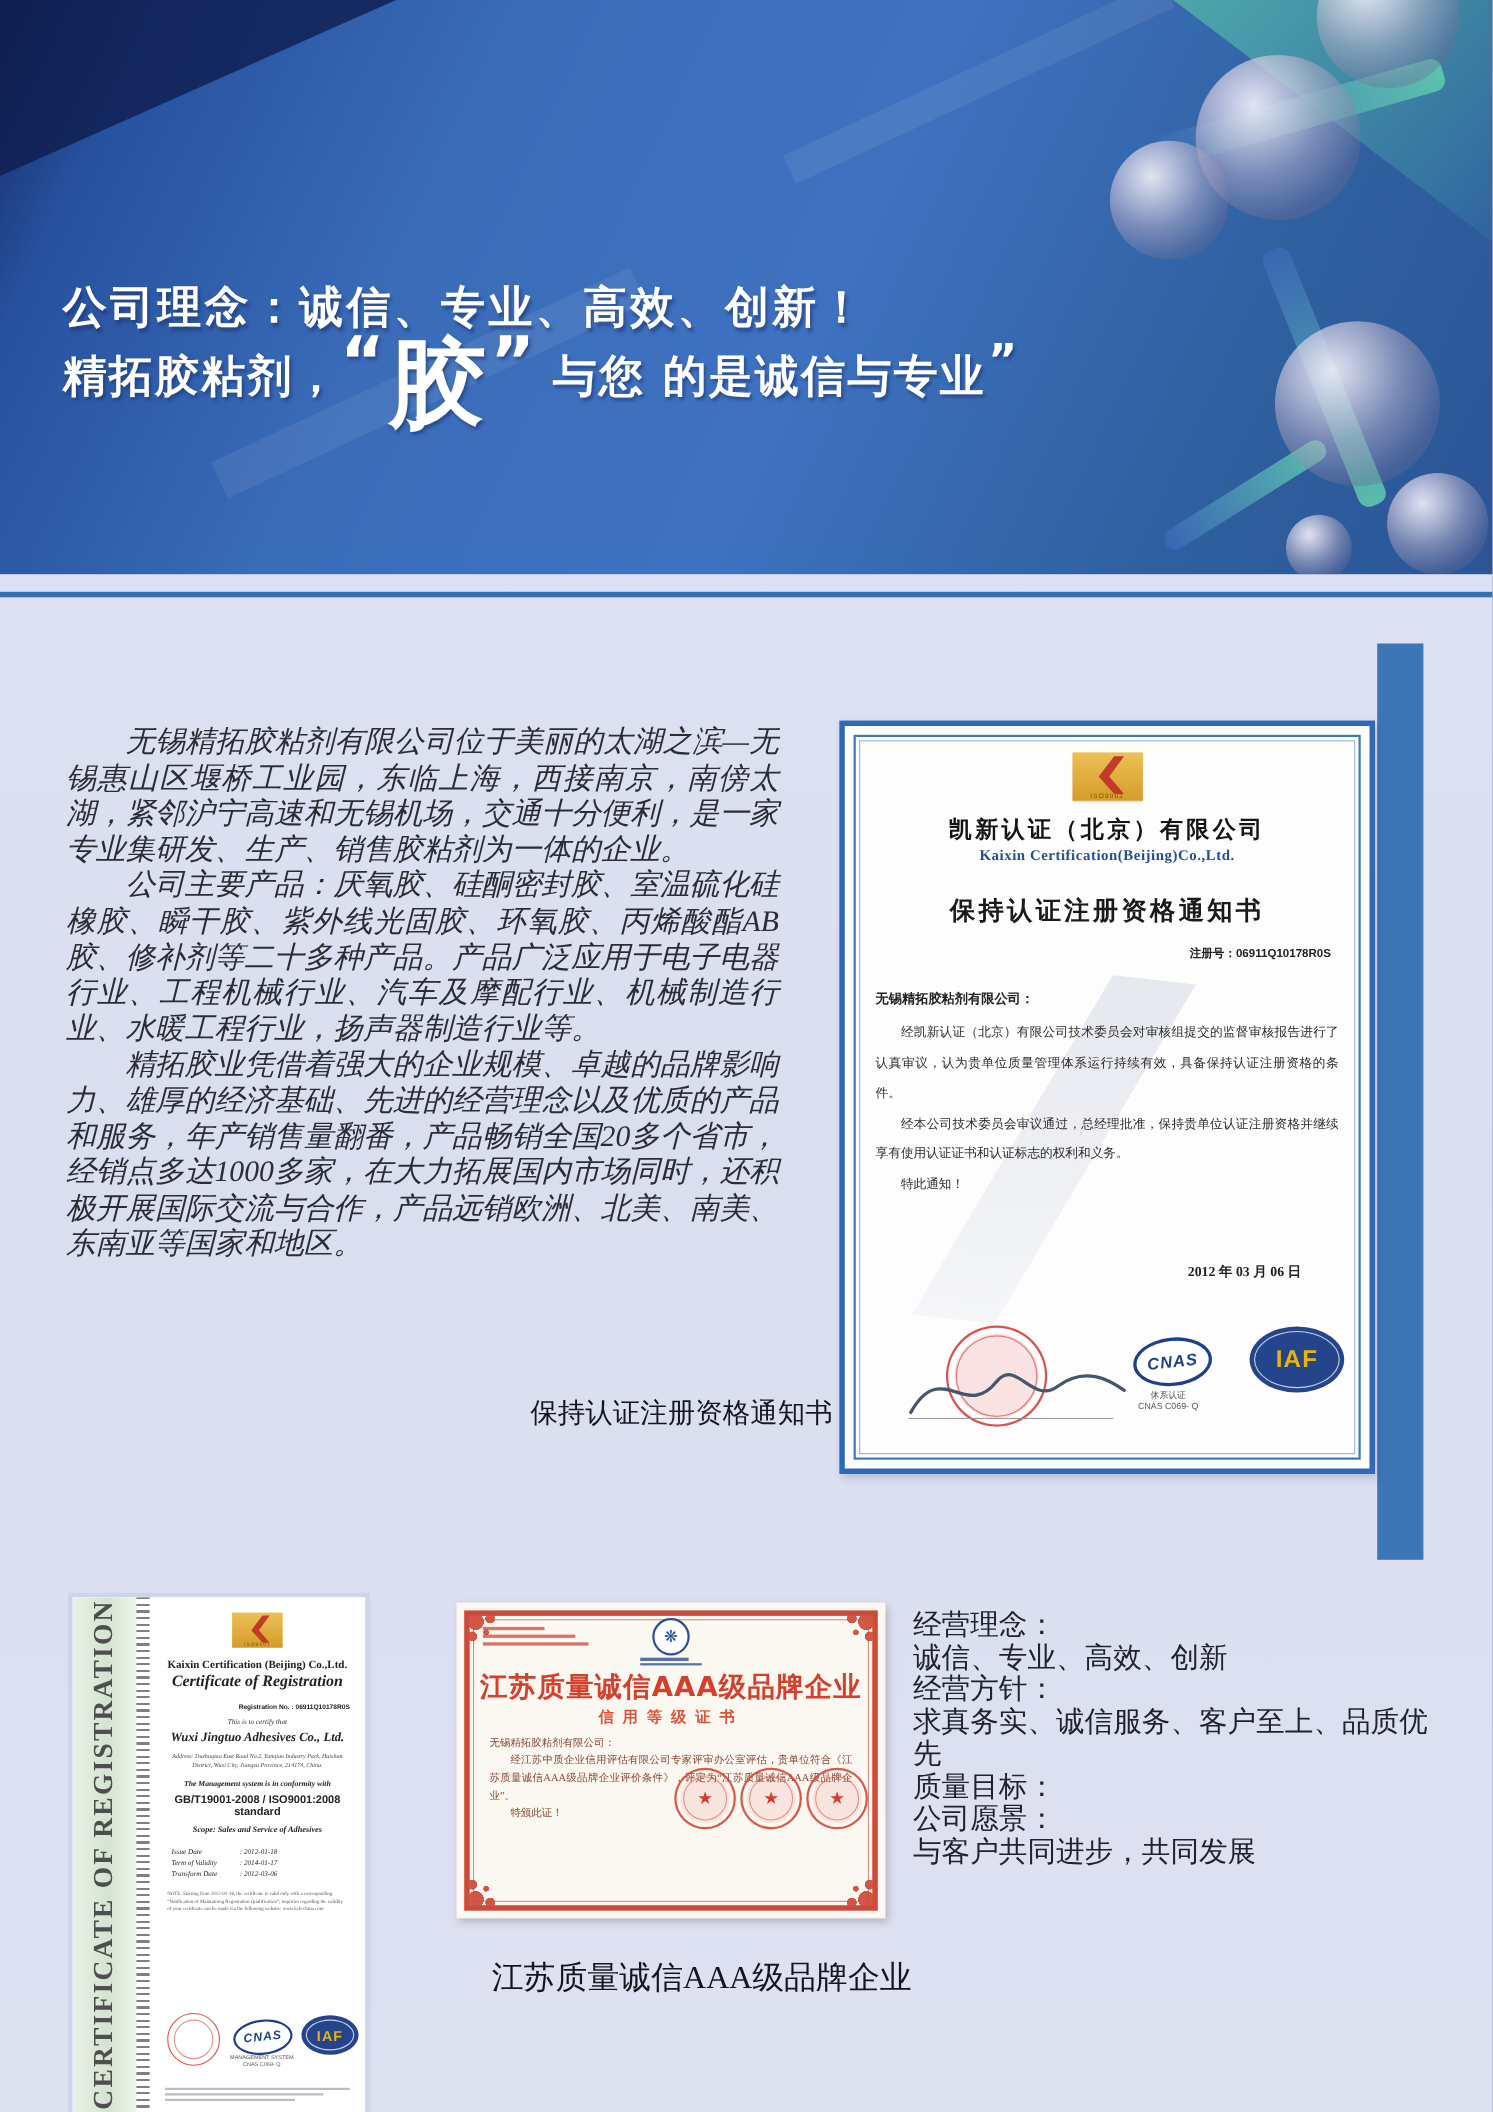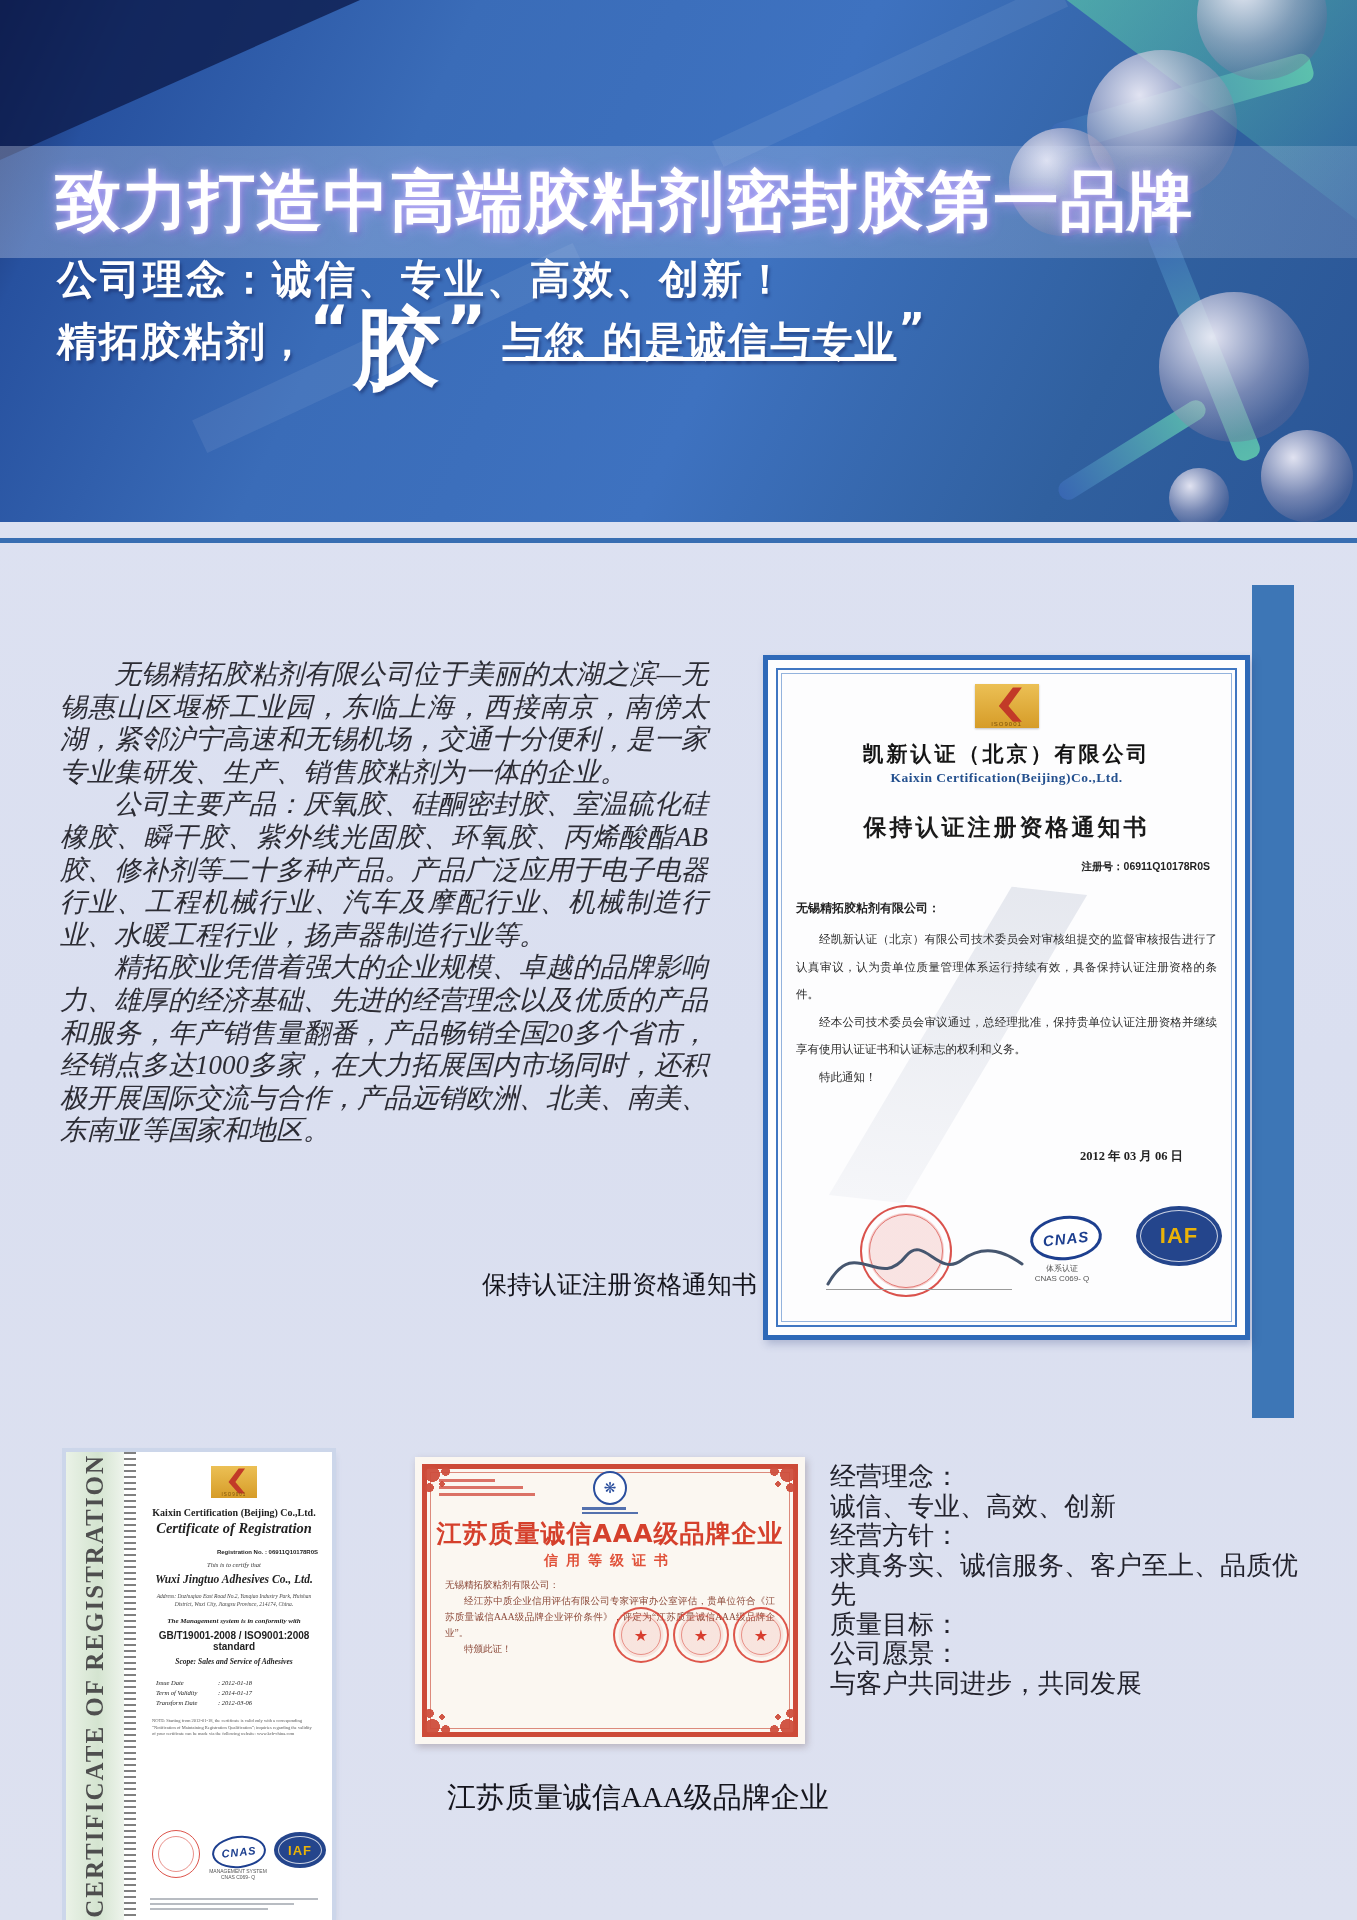--- a/index.html
+++ b/index.html
@@ -25,21 +25,21 @@
               font-family:"DejaVu Sans","Liberation Sans",sans-serif;font-weight:bold;
               font-size:66px;letter-spacing:1px;color:#ffffff;
               text-shadow:0 0 16px rgba(178,160,255,.95),0 0 5px rgba(255,255,255,.65),3px 3px 4px rgba(92,72,182,.5);}
   .slogan1{position:absolute;left:57px;top:252px;font-family:"DejaVu Sans","Liberation Sans",sans-serif;
            font-weight:bold;font-size:40px;letter-spacing:3px;color:#fff;white-space:nowrap;
            text-shadow:2px 3px 3px rgba(25,45,105,.55);}
   .slogan2{position:absolute;left:57px;top:298px;display:flex;align-items:center;
            font-family:"DejaVu Sans","Liberation Sans",sans-serif;font-weight:bold;color:#fff;white-space:nowrap;
            text-shadow:2px 3px 3px rgba(25,45,105,.55);}
   .s2-prefix,.s2-suffix{font-size:40px;letter-spacing:2px;margin-bottom:14px;}
-  .s2-suffix{margin-left:16px;text-decoration:underline;}
+  .s2-suffix{margin-left:16px;}
   .s2-quote{font-size:62px;line-height:1;margin-bottom:38px;}
   .s2-jiao{font-size:88px;line-height:1;margin:0 4px -2px 4px;}
   .s2-endq{font-size:40px;line-height:1;margin:0 0 40px 2px;}
   
   .rule{position:absolute;left:0;top:538px;width:1357px;height:5px;background:#386eb2;}
   .section-bar{position:absolute;background:#3d76b6;border-radius:36px;}
   .bar-intro{left:85px;top:546px;width:1208px;height:70px;}
   .bar-culture{left:46px;top:1346px;width:1248px;height:72px;}
   .vstripe{position:absolute;left:1252px;top:585px;width:42px;height:833px;background:#3d76b6;}
   .section-title{color:#ffffff;font-family:"Liberation Serif",serif;font-size:46px;letter-spacing:9px;}
@@ -179,23 +179,20 @@
     <div class="rod" style="right:40px;top:88px;width:270px;height:30px;transform:rotate(-16deg);"></div>
     <div class="rod" style="right:28px;top:330px;width:250px;height:26px;transform:rotate(68deg);"></div>
     <div class="rod" style="right:140px;top:440px;width:170px;height:20px;transform:rotate(-32deg);"></div>
     <div class="sphere" style="right:30px;top:-50px;width:130px;height:130px;"></div>
     <div class="sphere" style="right:120px;top:50px;width:150px;height:150px;"></div>
     <div class="sphere" style="right:240px;top:128px;width:108px;height:108px;"></div>
     <div class="sphere" style="right:48px;top:292px;width:150px;height:150px;"></div>
     <div class="sphere" style="right:4px;top:430px;width:92px;height:92px;"></div>
     <div class="sphere" style="right:128px;top:468px;width:60px;height:60px;"></div>
 
-    <div class="title-band">
-      <h1 class="main-title">致力打造中高端胶粘剂密封胶第一品牌</h1>
-    </div>
     <div class="slogan1">公司理念：诚信、专业、高效、创新！</div>
     <div class="slogan2">
       <span class="s2-prefix">精拓胶粘剂，</span>
       <span class="s2-quote">“</span>
       <span class="s2-jiao">胶</span>
       <span class="s2-quote">”</span>
       <span class="s2-suffix">与您 的是诚信与专业</span>
       <span class="s2-endq">”</span>
     </div>
   </header>

